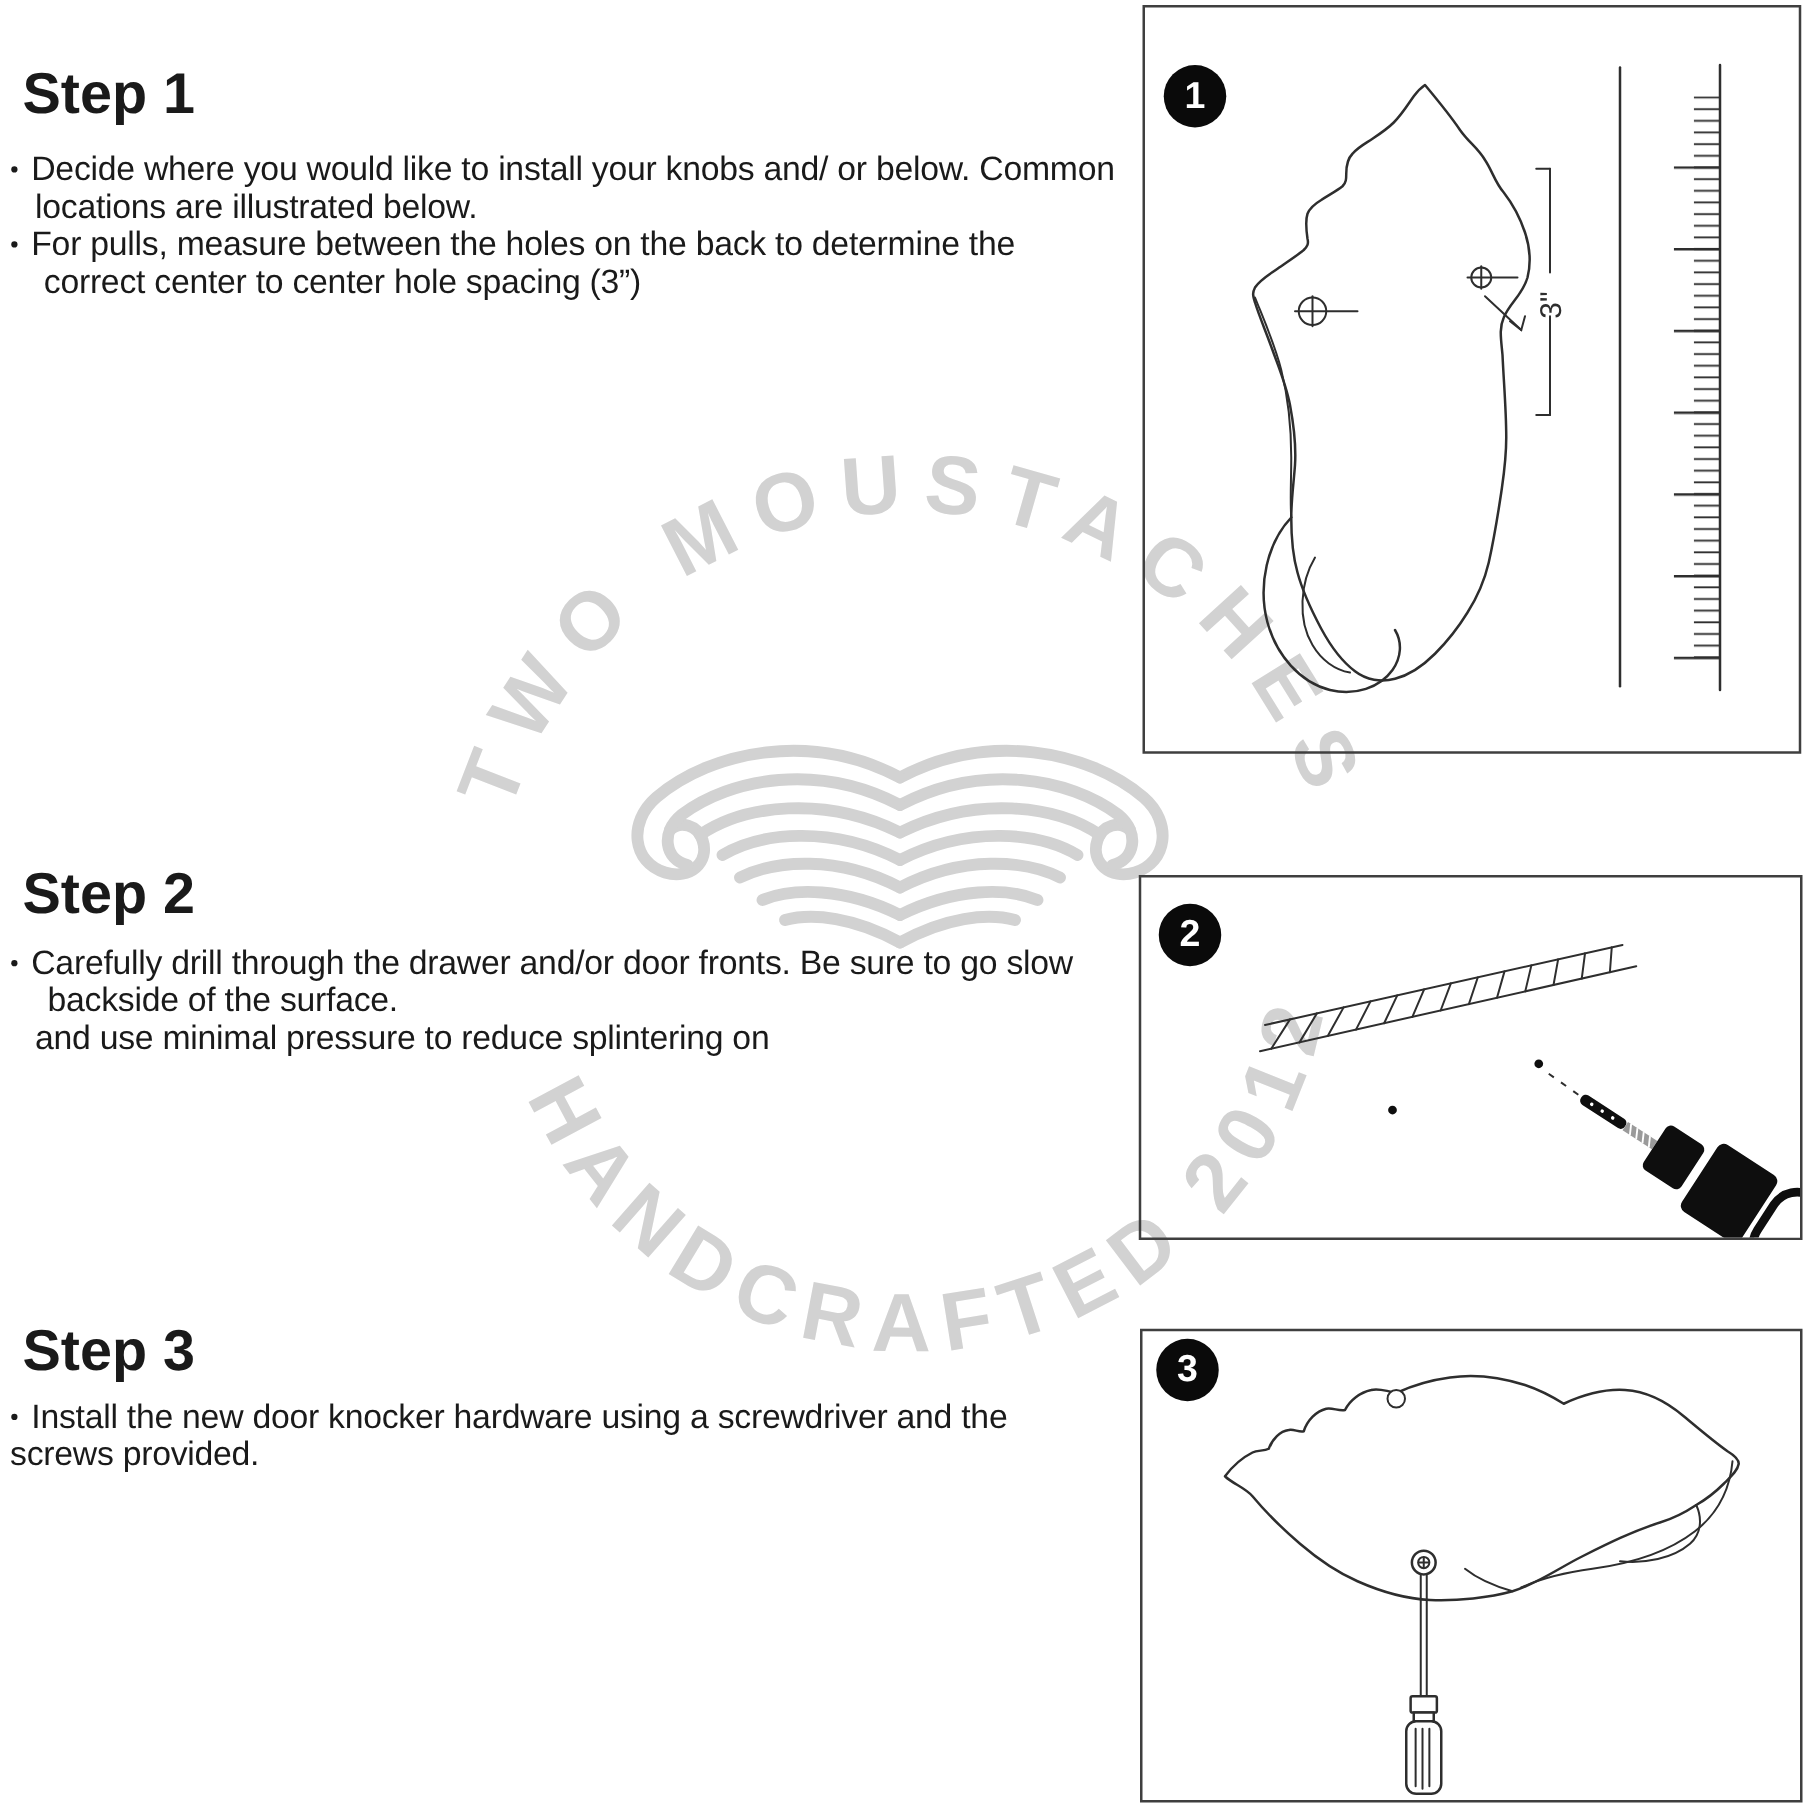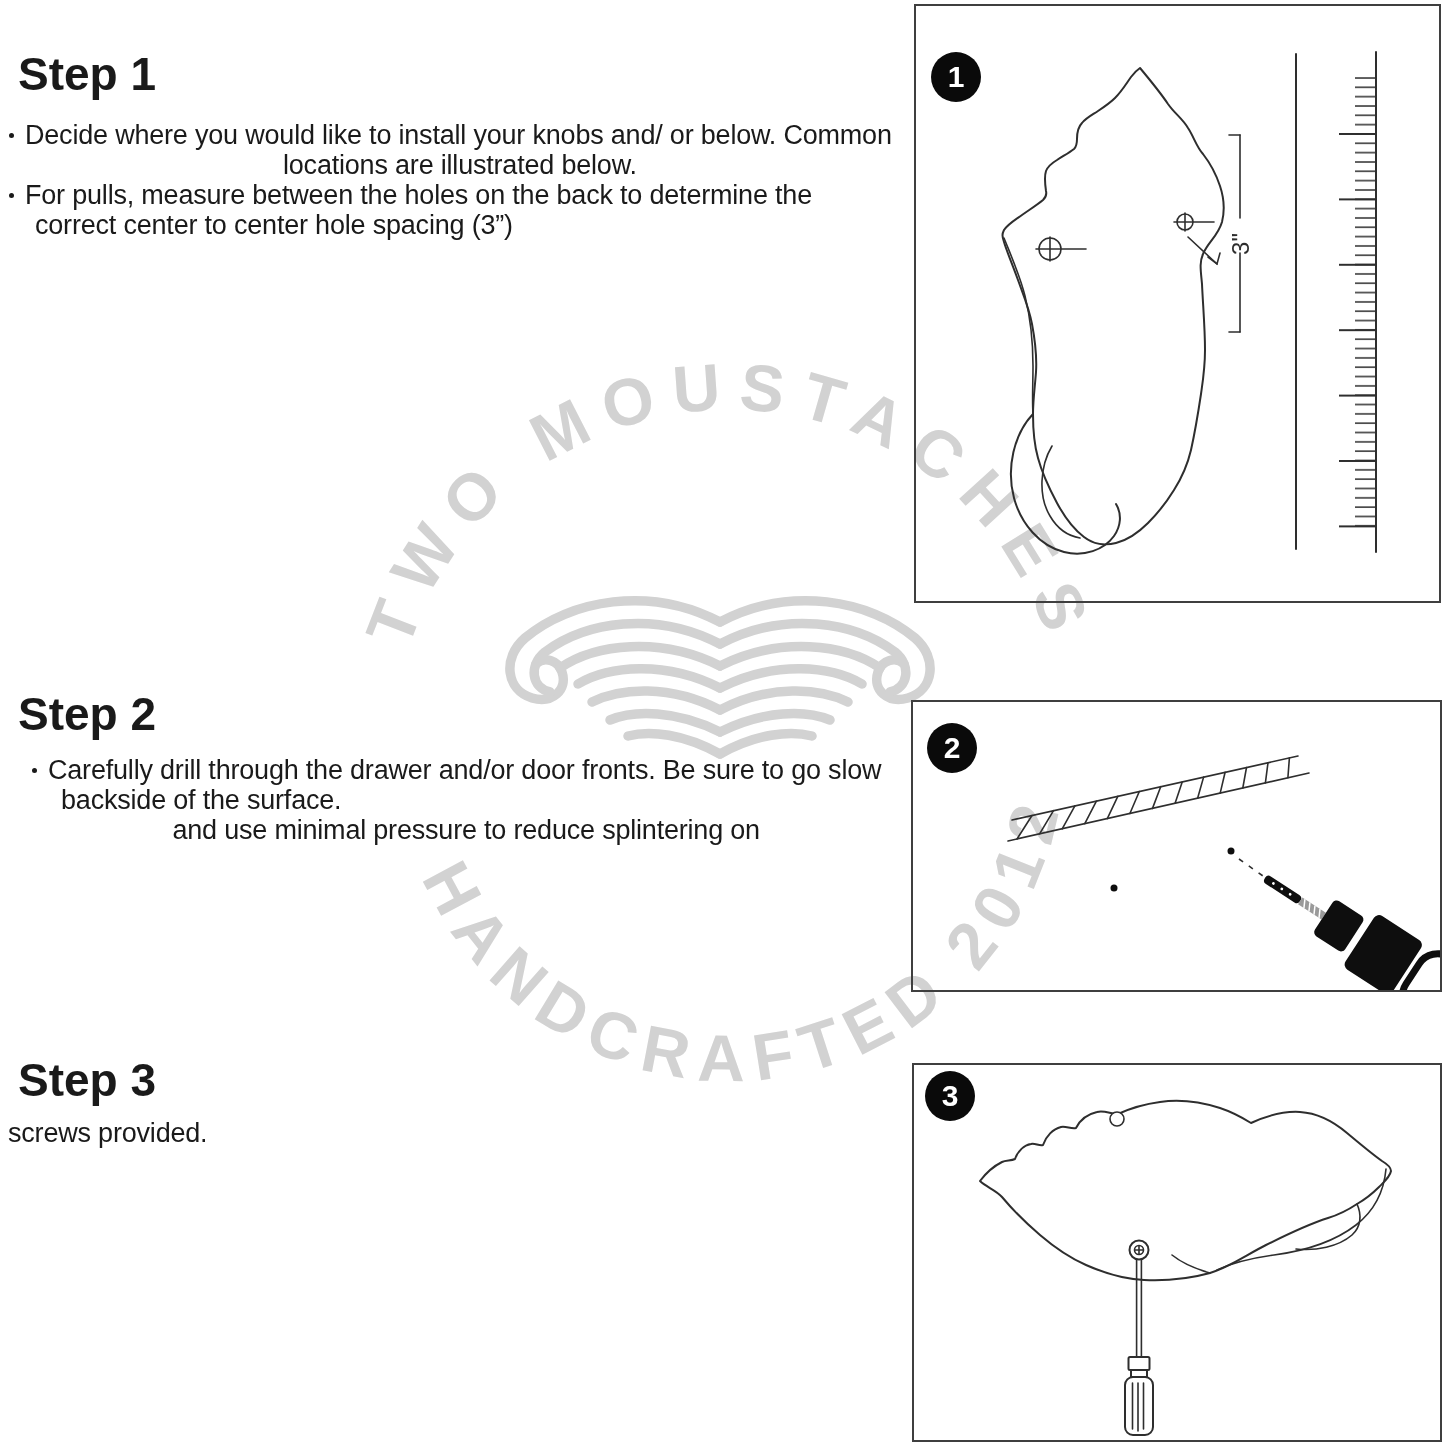--- a/index.html
+++ b/index.html
@@ -12,27 +12,27 @@
   
   .wm{position:absolute;inset:0;z-index:0;}
   .wm text{fill:var(--watermark);font-weight:bold;}
   .wm .arc-top{font-size:66px;letter-spacing:16px;}
   .wm .arc-bottom{font-size:66px;letter-spacing:12px;}
   .wm .stache path{fill:none;stroke:var(--watermark);stroke-width:9.5;stroke-linecap:round;}
   
   .heading{position:absolute;left:18px;z-index:2;font-size:46px;font-weight:bold;color:var(--text);line-height:1.15;}
   .bullets{position:absolute;left:0;z-index:2;color:var(--text);font-size:27px;line-height:30px;letter-spacing:-0.2px;white-space:nowrap;}
   .bl{position:relative;padding-left:25px;}
-  .bl.ind-a{padding-left:28px;text-align:center;}
+  .bl.ind-a{padding-left:28px;}
   .bl.ind-b{padding-left:35px;}
   .bl.ind-c{padding-left:38px;}
   .bl.ind-d{padding-left:8px;}
   .bl.bullet::before{content:"";position:absolute;left:9px;top:13px;width:5px;height:5px;border-radius:50%;background:var(--text);}
   #step1-head{top:48px;} #step1-bullets{top:120px;}
-  #step2-head{top:688px;} #step2-bullets{top:755px;margin-left:23px;}
+  #step2-head{top:688px;} #step2-bullets{top:755px;}
   #step3-head{top:1054px;} #step3-bullets{top:1118px;}
   
   .panel{position:absolute;z-index:1;border:2px solid var(--panel_border);background:transparent;}
   #panel-1{left:914px;top:4px;width:527px;height:599px;}
   #panel-2{left:911px;top:700px;width:531px;height:292px;}
   #panel-3{left:912px;top:1063px;width:530px;height:379px;}
   .panel svg{position:absolute;inset:0;width:100%;height:100%;overflow:hidden;}
   .badge{position:absolute;z-index:3;width:50px;height:50px;border-radius:50%;
          background:var(--badge_bg);color:var(--badge_text);
          font-size:30px;font-weight:bold;line-height:50px;text-align:center;}
@@ -92,20 +92,21 @@
 
   <div class="heading" id="step2-head">Step 2</div>
   <div class="bullets" id="step2-bullets">
     <div class="bl bullet">Carefully drill through the drawer and/or door fronts. Be sure to go slow</div>
     <div class="bl ind-c">backside of the surface.</div>
     <div class="bl ind-a">and use minimal pressure to reduce splintering on</div>
   </div>
 
   <div class="heading" id="step3-head">Step 3</div>
   <div class="bullets" id="step3-bullets">
+    <div class="bl bullet">Install the new door knocker hardware using a screwdriver and the</div>
     <div class="bl ind-d">screws provided.</div>
   </div>
 
   <div class="panel" id="panel-1">
     <div class="badge" id="badge-1">1</div>
     <svg viewBox="0 0 523 595">
       <defs>
         <pattern id="minTick" x="439" y="71" width="30" height="9.33" patternUnits="userSpaceOnUse">
           <line x1="0" y1="1" x2="21" y2="1" stroke="#2e2e2e" stroke-width="1.5"></line>
         </pattern>

